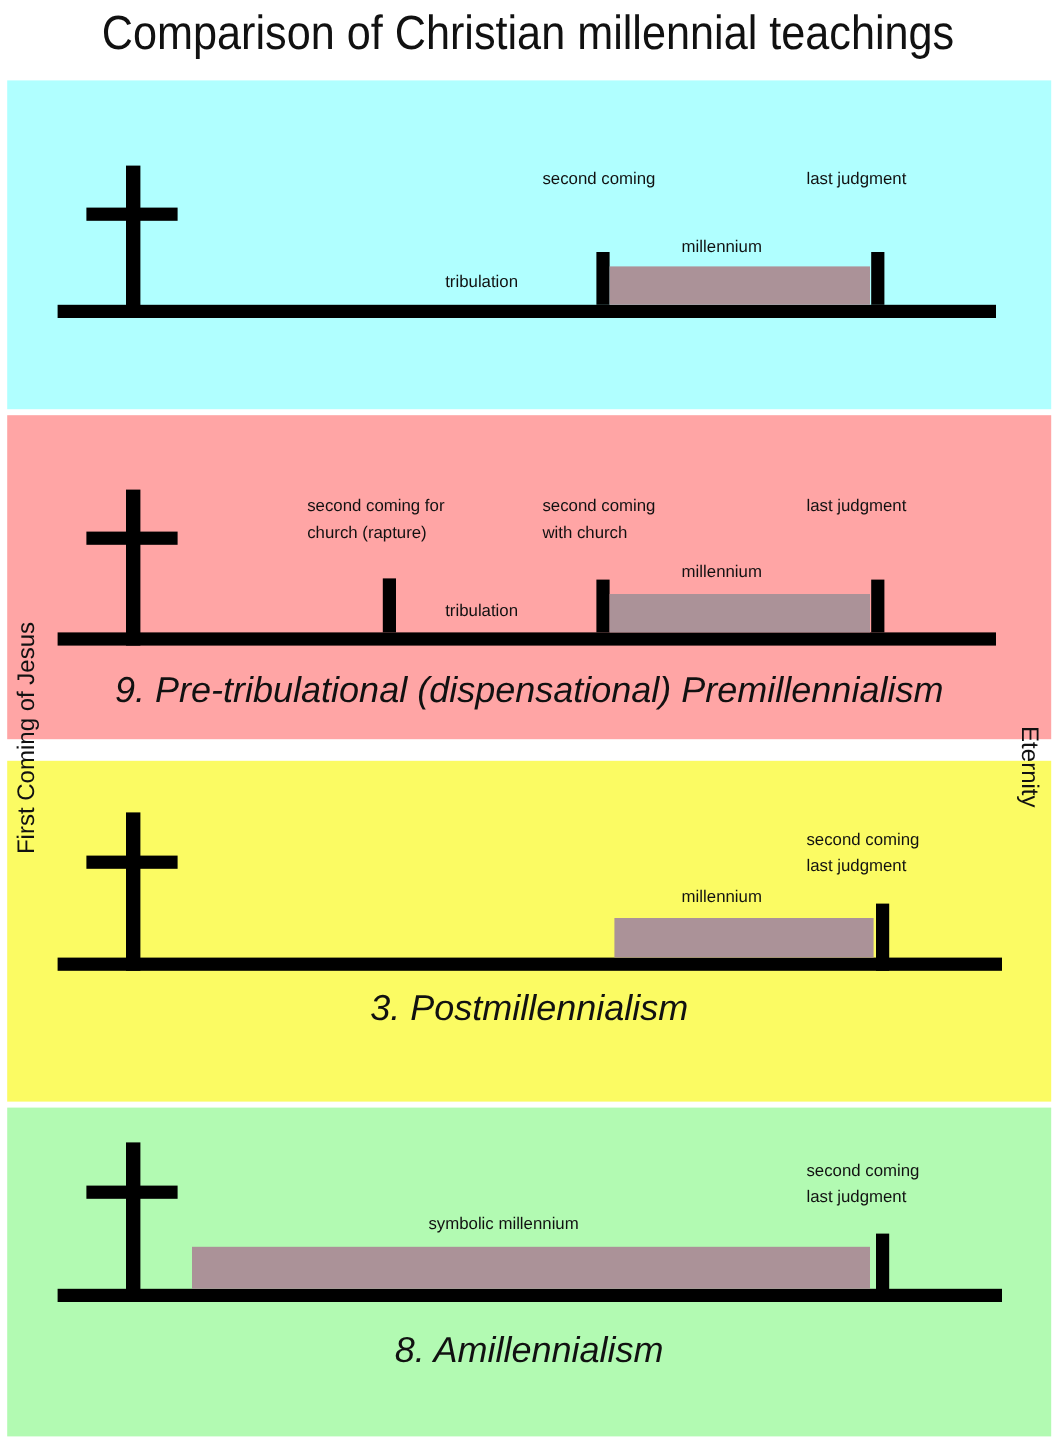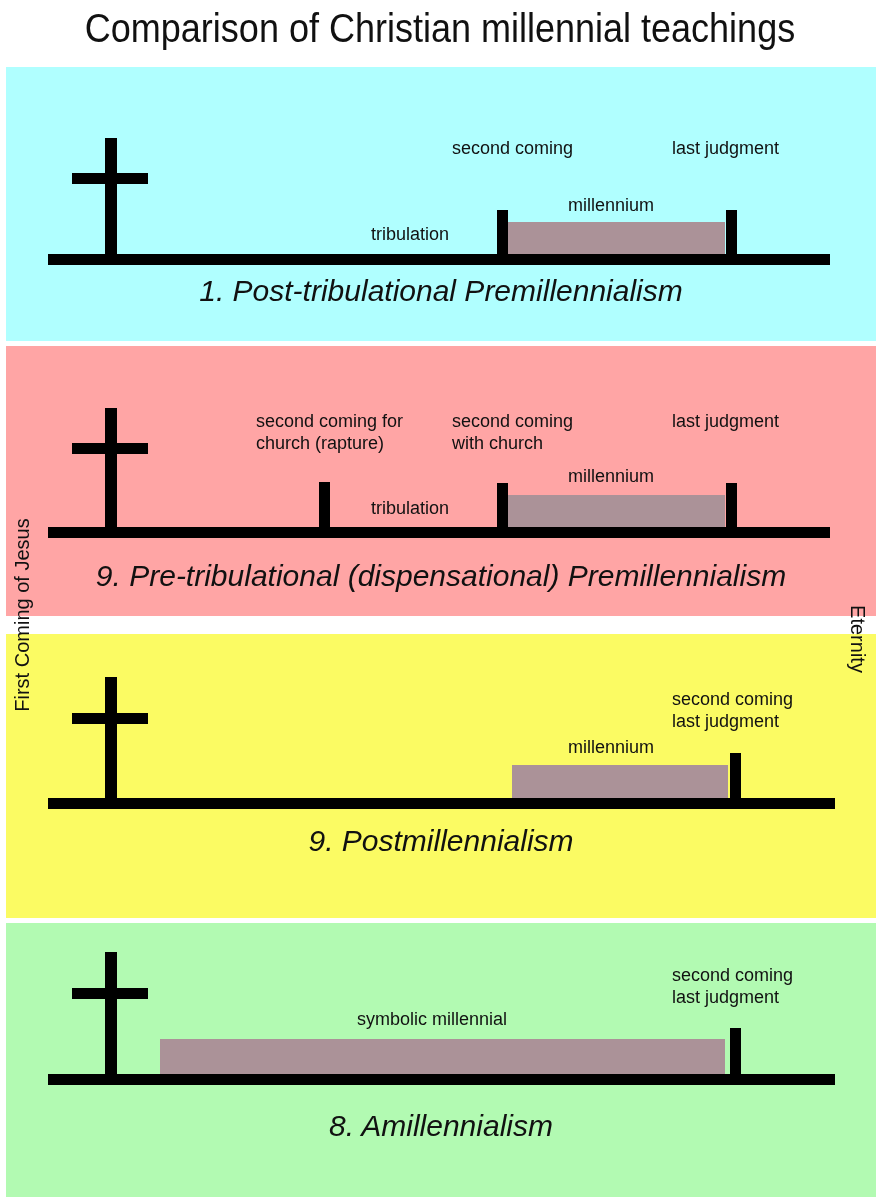--- a/index.html
+++ b/index.html
@@ -31,21 +31,21 @@
   #panel2 { top: 346px; height: 270px; }
   #panel3 { top: 634px; height: 284px; }
   #panel4 { top: 923px; height: 274px; }
 
   .stem, .arm, .tick, .tl { position: absolute; background: #000; }
 
   .bar { position: absolute; }
 
   .lbl {
     position: absolute;
-    font-size: 18px;
+    font-size: 14px;
     line-height: 22px;
     white-space: pre-line;
   }
 
   .panel-title {
     position: absolute;
     left: 0; width: 100%;
     margin: 0;
     text-align: center;
     font-style: italic;
@@ -74,21 +74,20 @@
     <div class="stem" style="left:99px; top:71px; width:12px; height:127px;"></div>
     <div class="arm" style="left:66px; top:106px; width:76px; height:11px;"></div>
     <div class="tl" style="left:42px; top:187px; width:782px; height:11px;"></div>
     <div class="tick" style="left:491px; top:143px; width:11px; height:44px;"></div>
     <div class="tick" style="left:720px; top:143px; width:11px; height:44px;"></div>
     <div class="bar" style="left: 502px; top: 155px; width: 217px; height: 32px; background-color: rgb(171, 146, 152);"></div>
     <div class="lbl" style="left:446px; top:70px;">second coming</div>
     <div class="lbl" style="left:666px; top:70px;">last judgment</div>
     <div class="lbl" style="left:562px; top:127px;">millennium</div>
     <div class="lbl" style="left:365px; top:156px;">tribulation</div>
-    <h2 class="panel-title" style="top:207px;">1. Post-tribulational Premillennialism</h2>
   </section>
 
   <section class="panel" id="panel2" style="background-color: rgb(255, 165, 165);">
     <div class="stem" style="left:99px; top:62px; width:12px; height:130px;"></div>
     <div class="arm" style="left:66px; top:97px; width:76px; height:11px;"></div>
     <div class="tl" style="left:42px; top:181px; width:782px; height:11px;"></div>
     <div class="tick" style="left:313px; top:136px; width:11px; height:45px;"></div>
     <div class="tick" style="left:491px; top:137px; width:11px; height:44px;"></div>
     <div class="tick" style="left:720px; top:137px; width:11px; height:44px;"></div>
     <div class="bar" style="left: 502px; top: 149px; width: 217px; height: 32px; background-color: rgb(171, 146, 152);"></div>
@@ -104,31 +103,31 @@
 
   <section class="panel" id="panel3" style="background-color: rgb(251, 251, 99);">
     <div class="stem" style="left:99px; top:43px; width:12px; height:132px;"></div>
     <div class="arm" style="left:66px; top:79px; width:76px; height:11px;"></div>
     <div class="tl" style="left:42px; top:164px; width:787px; height:11px;"></div>
     <div class="bar" style="left: 506px; top: 131px; width: 216px; height: 33px; background-color: rgb(171, 146, 152);"></div>
     <div class="tick" style="left:724px; top:119px; width:11px; height:56px;"></div>
     <div class="lbl" style="left:666px; top:54px;">second coming
 last judgment</div>
     <div class="lbl" style="left:562px; top:102px;">millennium</div>
-    <h2 class="panel-title" style="top:190px;">9. Postmillennialism</h2>
+    <h2 class="panel-title" style="top:190px;">3. Postmillennialism</h2>
   </section>
 
   <section class="panel" id="panel4" style="background-color: rgb(178, 250, 178);">
     <div class="stem" style="left:99px; top:29px; width:12px; height:133px;"></div>
     <div class="arm" style="left:66px; top:65px; width:76px; height:11px;"></div>
     <div class="tl" style="left:42px; top:151px; width:787px; height:11px;"></div>
     <div class="bar" style="left: 154px; top: 116px; width: 565px; height: 35px; background-color: rgb(171, 146, 152);"></div>
     <div class="tick" style="left:724px; top:105px; width:11px; height:57px;"></div>
     <div class="lbl" style="left:666px; top:41px;">second coming
 last judgment</div>
-    <div class="lbl" style="left:351px; top:85px;">symbolic millennial</div>
+    <div class="lbl" style="left:351px; top:85px;">symbolic millennium</div>
     <h2 class="panel-title" style="top:186px;">8. Amillennialism</h2>
   </section>
 
   <div class="vlabel" id="vlabel-left">First Coming of Jesus</div>
   <div class="vlabel" id="vlabel-right">Eternity</div>
 
 </div>
 
 </body></html>

